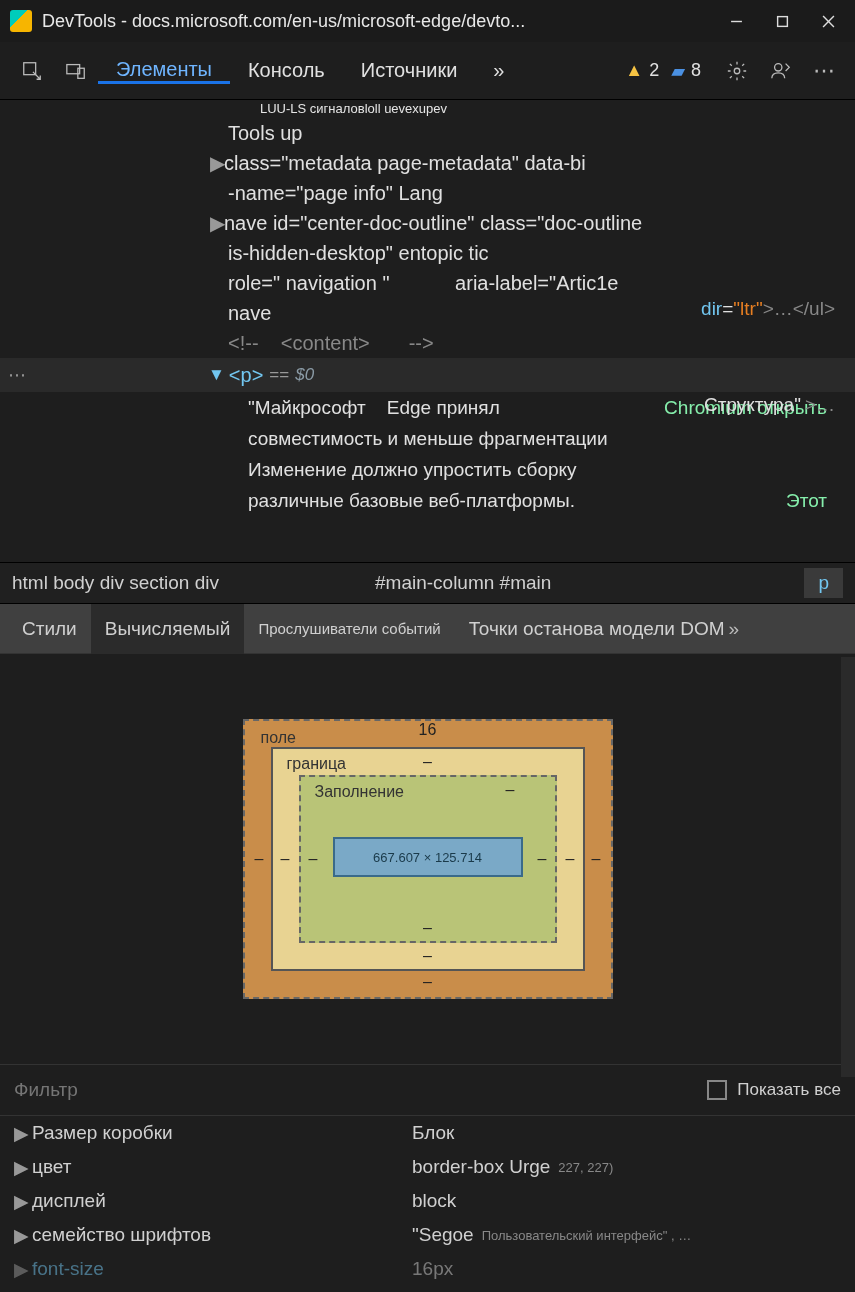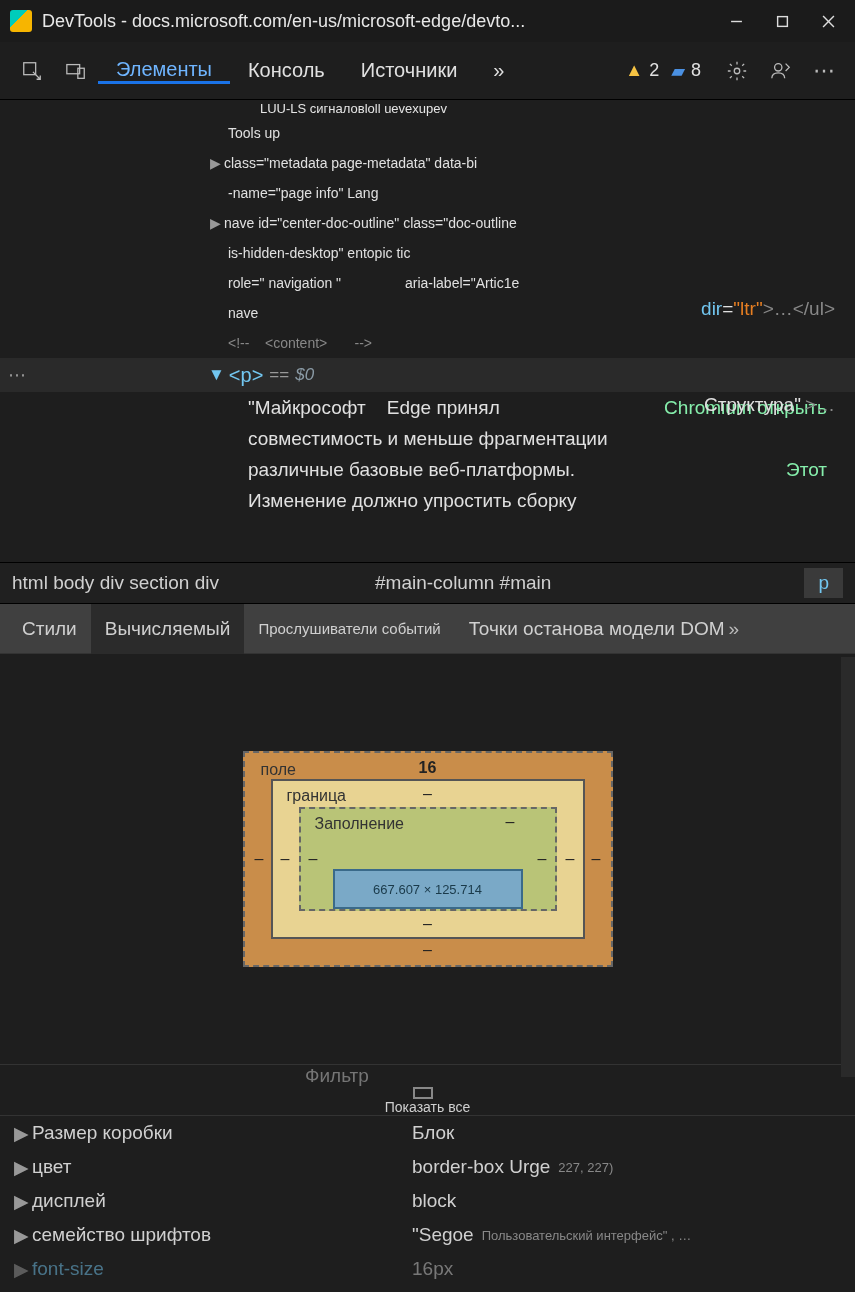--- a/index.html
+++ b/index.html
@@ -22,21 +22,21 @@
 .tab.active { color: #6fb5ff; border-bottom: 3px solid #1a73e8; }
 .spacer { flex: 1; }
 .badge-group { display: flex; align-items: center; gap: 6px; margin-right: 8px; }
 .badge-warn { color: #f6c343; font-size: 18px; }
 .badge-info { color: #4a90e2; font-size: 18px; }
 .badge-count { color: #e0e0e0; font-size: 18px; margin-right: 6px; }
 .more { color: #bbb; font-size: 22px; padding: 0 10px; }
 
 
 .elements { background: #1e1e1e; padding: 0 0 0 0; height: 462px; overflow: hidden; }
-.dom-line { padding: 0 16px 0 228px; line-height: 30px; font-size: 14px; color: #e0e0e0; white-space: nowrap; }
+.dom-line { padding: 0 16px 0 228px; line-height: 30px; font-size: 20px; color: #e0e0e0; white-space: nowrap; }
 .dom-line.small { font-size: 13px; color: #e5e5e5; padding-left: 260px; line-height: 18px; }
 .dom-line .tri { display: inline-block; width: 14px; color: #999; margin-left: -18px; }
 .dom-line .comment { color: #888; }
 .selected-row { background: #2a2a2a; display: flex; align-items: center; height: 34px; padding-left: 208px; }
 .selected-row .dots { position: absolute; left: 8px; color: #999; font-size: 18px; }
 .selected-row .tri { color: #72c6f0; margin-right: 4px; }
 .selected-row .ptag { color: #72c6f0; font-size: 20px; }
 .selected-row .eq { color: #999; margin: 0 6px; }
 .selected-row .d0 { color: #8a9aa5; font-style: italic; }
 .text-content { padding-left: 248px; font-size: 19px; line-height: 31px; color: #e0e0e0; }
@@ -50,33 +50,33 @@
 
 
 .subtabs { background: #404040; height: 50px; display: flex; align-items: center; padding: 0 8px; border-bottom: 1px solid #333; }
 .subtab { padding: 0 14px; height: 50px; display: flex; align-items: center; color: #d0d0d0; font-size: 19px; cursor: pointer; }
 .subtab.active { background: #2b2b2b; }
 .subtab.small { font-size: 15px; }
 .subtab .chev { margin-left: 4px; color: #bbb; }
 
 
 .boxmodel-wrap { background: #1e1e1e; display: flex; align-items: center; justify-content: center; height: 410px; }
-.bm { position: relative; width: 370px; height: 216px; }
+.bm { position: relative; width: 370px; height: 280px; }
 .bm-margin { position: absolute; inset: 0; background: #c98d4a; border: 2px dashed #666; padding: 28px; }
 .bm-border { position: absolute; inset: 28px; background: #e8d392; border: 2px solid #555; padding: 24px; }
 .bm-padding { position: absolute; inset: 56px; background: #b9c477; border: 2px dashed #666; padding: 24px; }
 .bm-content { position: absolute; left: 90px; right: 90px; top: 118px; height: 40px; background: #7aa9c7; border: 2px solid #3a6a8a; display: flex; align-items: center; justify-content: center; color: #1a3a4a; font-size: 13px; }
 .bm-label { position: absolute; font-size: 16px; color: #333; }
 .bm-val { position: absolute; font-size: 16px; color: #222; }
 
 
-.filter-row { background: #1e1e1e; height: 52px; display: flex; align-items: center; padding: 0 14px; border-top: 1px solid #333; border-bottom: 1px solid #333; flex-direction: column; }
+.filter-row { background: #1e1e1e; height: 52px; display: flex; align-items: center; padding: 0 14px; border-top: 1px solid #333; border-bottom: 1px solid #333; }
 .filter-row input { background: transparent; border: none; color: #aaa; font-size: 19px; outline: none; flex: 1; }
 .filter-row .chk { width: 20px; height: 20px; border: 2px solid #888; margin-right: 10px; }
-.filter-row .chklabel { color: #d0d0d0; font-size: 14px; }
+.filter-row .chklabel { color: #d0d0d0; font-size: 17px; }
 
 
 .proplist { background: #1e1e1e; }
 .proprow { display: flex; align-items: center; height: 34px; padding: 0 14px; font-size: 19px; color: #d0d0d0; }
 .proprow .tri { color: #999; width: 18px; }
 .proprow .key { flex: 0 0 380px; }
 .proprow .val { color: #d0d0d0; }
 .proprow .render { color: #888; font-size: 13px; margin-left: 8px; }
 .proprow.blue .key { color: #72c6f0; }
 
@@ -186,24 +186,24 @@
     <span class="tri">▼</span>
     <span class="ptag">&lt;p&gt;</span>
     <span class="eq">==</span>
     <span class="d0">$0</span>
   </div>
   <div class="text-content">
     <span>"Майкрософт</span>&nbsp;&nbsp;&nbsp;&nbsp;<span>Edge принял</span>
     <span class="float-r">Chromium открыть</span>
   </div>
   <div class="text-content">совместимость и меньше фрагментации</div>
+  <div class="text-content">Изменение должно упростить сборку</div>
   <div class="text-content">
     <span>различные базовые веб-платформы.</span><span class="float-r">Этот</span>
   </div>
-  <div class="text-content">Изменение должно упростить сборку</div>
 </div>
 
 <div class="breadcrumb">
   <span class="seg">html body div section div</span>
   <span class="mid">#main-column #main</span>
   <span class="p-chip">p</span>
 </div>
 
 <div class="subtabs">
   <div class="subtab">Стили</div>
@@ -212,21 +212,21 @@
   <div class="subtab">
     <span>Точки останова модели DOM</span>
       <span class="chev">»</span>
   </div>
 </div>
 
 <div class="boxmodel-wrap">
   <div class="bm">
     <div class="bm-margin">
       <span class="bm-label" style="top:8px;left:16px;">поле</span>
-      <span class="bm-val" style="top:6px;left:50%;transform:translateX(-50%);font-weight:bold;">16</span>
+      <span class="bm-val" style="top:0;left:50%;transform:translateX(-50%);">16</span>
       <span class="bm-val" style="bottom:6px;left:50%;transform:translateX(-50%);">–</span>
       <span class="bm-val" style="top:50%;left:10px;transform:translateY(-50%);">–</span>
       <span class="bm-val" style="top:50%;right:10px;transform:translateY(-50%);">–</span>
     </div>
     <div class="bm-border">
       <span class="bm-label" style="top:6px;left:14px;">граница</span>
       <span class="bm-val" style="top:4px;left:50%;transform:translateX(-50%);">–</span>
       <span class="bm-val" style="bottom:4px;left:50%;transform:translateX(-50%);">–</span>
       <span class="bm-val" style="top:50%;left:8px;transform:translateY(-50%);">–</span>
       <span class="bm-val" style="top:50%;right:8px;transform:translateY(-50%);">–</span>

